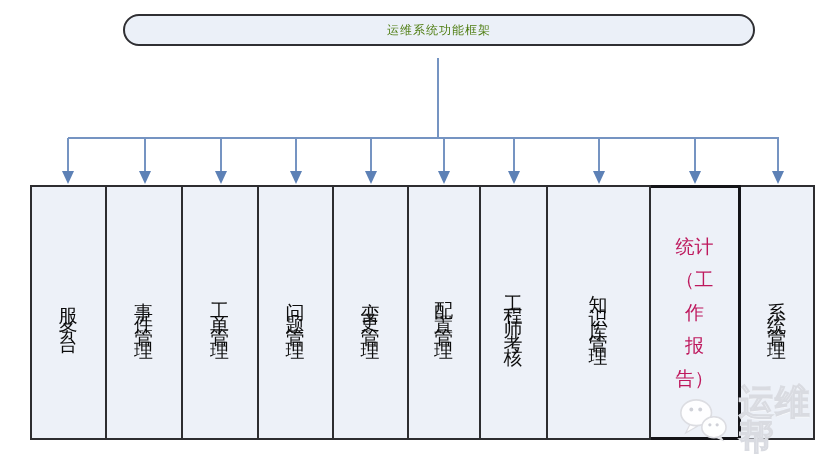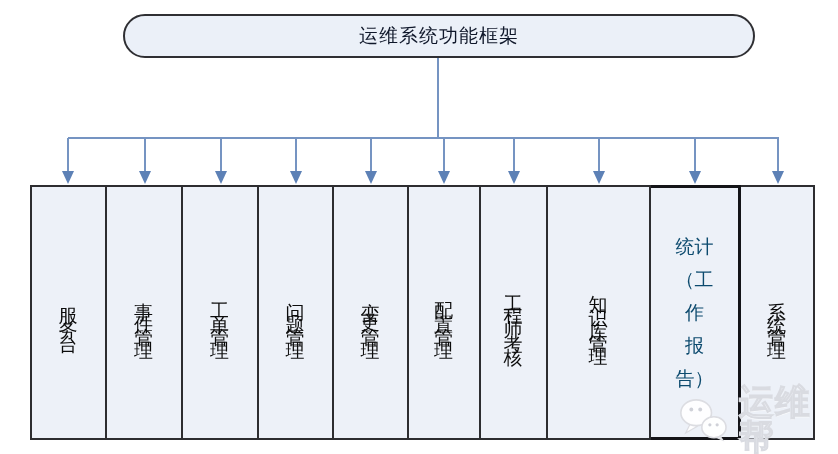--- a/index.html
+++ b/index.html
@@ -5,27 +5,27 @@
   html,body{margin:0;padding:0;background:#ffffff;}
   .canvas{
     position:relative;
     width:838px;height:454px;
     background:#ffffff;
     font-family:"Liberation Serif","DejaVu Serif",serif;
     overflow:hidden;
   }
   
   .root-node{
-    position:absolute;left:123px;top:14px;width:632px;height:44px;
+    position:absolute;left:123px;top:14px;width:632px;height:32px;
     box-sizing:border-box;
     background:#ebf0f8;
     border:2px solid #2f2f33;
     border-radius:22px;
     display:flex;align-items:center;justify-content:center;
-    font-size:19px;color:#0f172a;letter-spacing:1px;
+    font-size:12px;color:#4d7c0f;letter-spacing:1px;
   }
   
   .stem{
     position:absolute;left:437px;top:58px;width:2px;height:80px;
     background:#7594c2;
   }
   .hline{
     position:absolute;left:68px;top:137px;width:711px;height:2px;
     background:#7594c2;
   }
@@ -61,21 +61,21 @@
   }
   .vlabel{
     writing-mode:vertical-rl;
     text-orientation:upright;
     font-size:19px;color:#0c0c0c;
     letter-spacing:13px;
     line-height:1;
   }
   .vlines{
     display:flex;flex-direction:column;align-items:center;justify-content:center;
-    font-size:19px;color:#0c4a6e;line-height:33px;text-align:center;
+    font-size:19px;color:#be185d;line-height:33px;text-align:center;
   }
   
   .watermark{
     position:absolute;left:676px;top:390px;width:150px;height:60px;
     display:flex;align-items:center;
     pointer-events:none;
   }
   .wm-text{
     font-size:35px;font-weight:bold;line-height:1;
     color:rgba(238,240,245,0.95);

